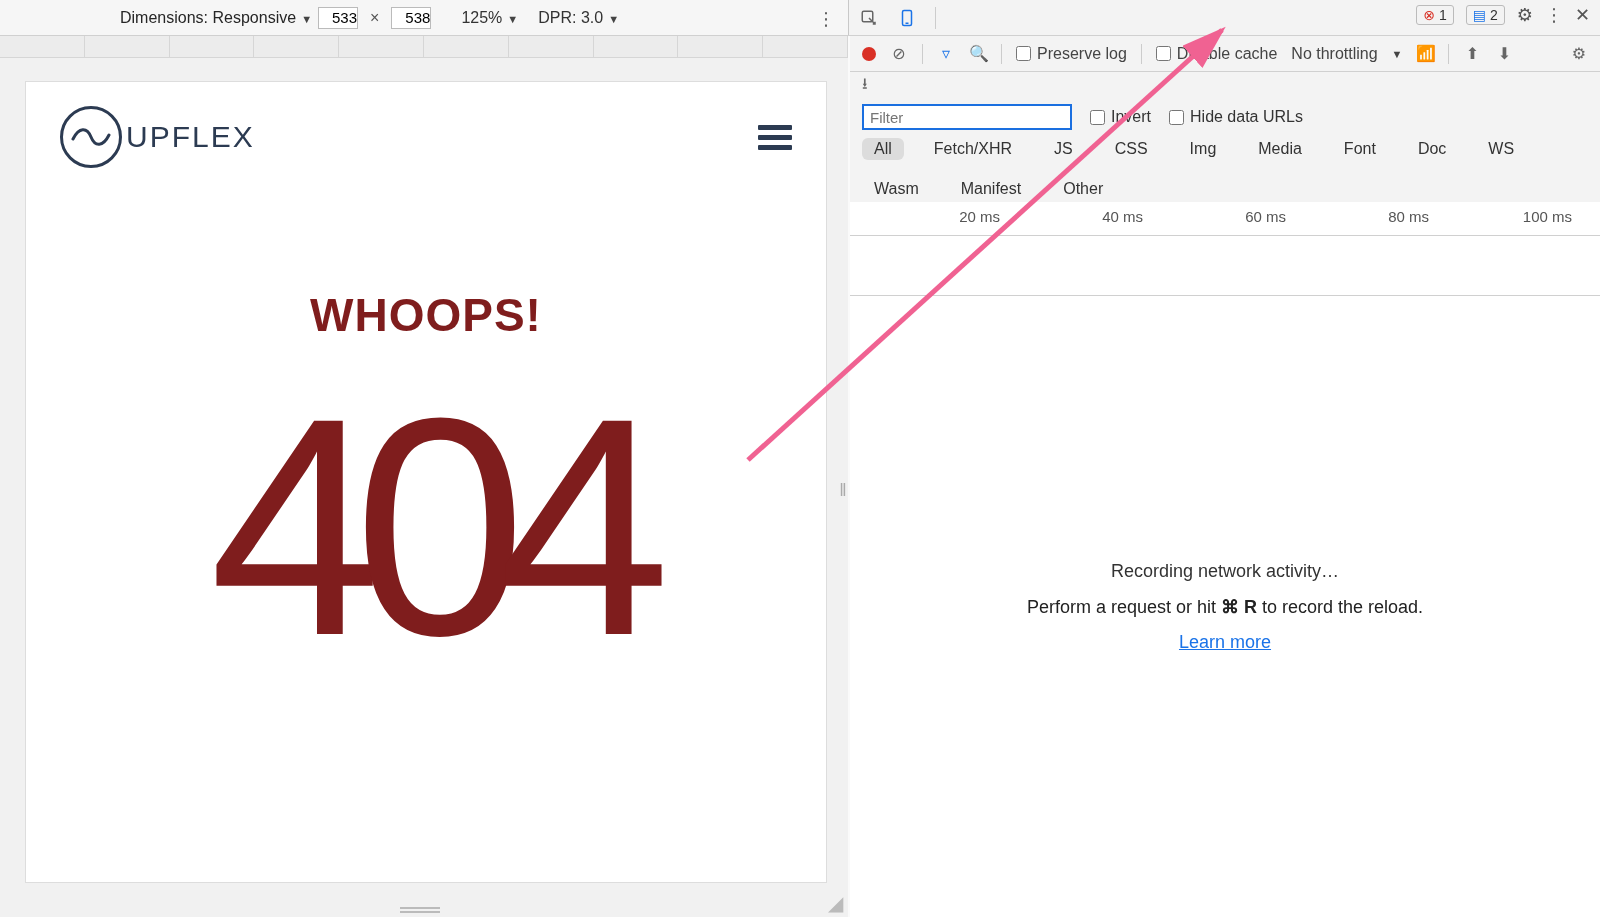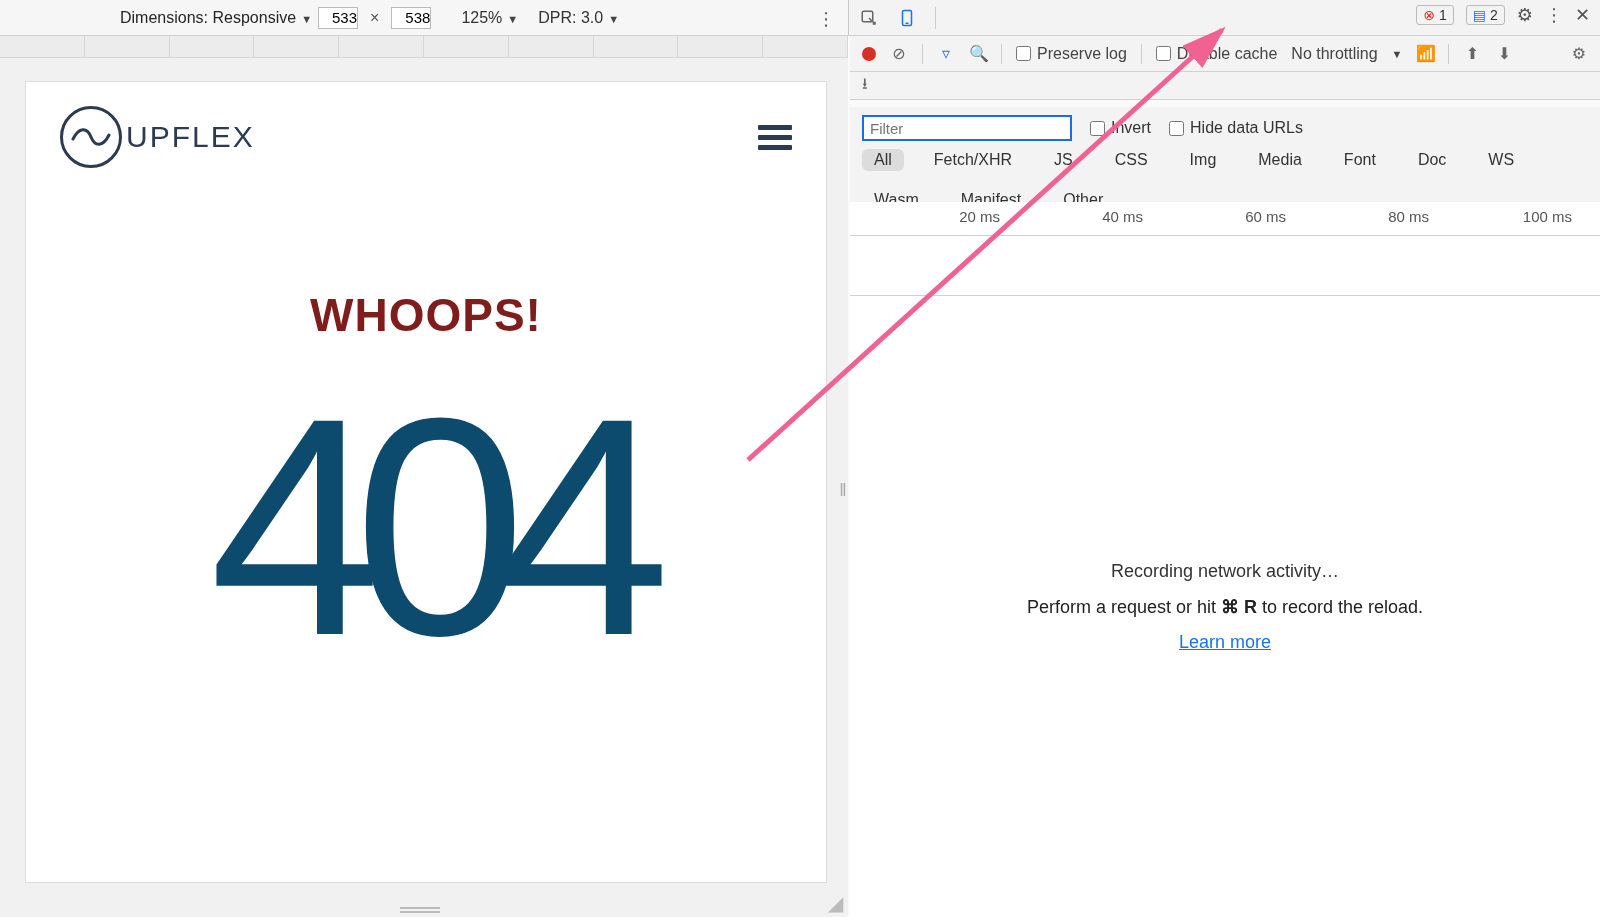--- a/index.html
+++ b/index.html
@@ -32,21 +32,21 @@
 .net-toolbar .ic { width: 18px; display: inline-block; text-align: center; color: #666; }
 .chk { display: inline-flex; align-items: center; gap: 6px; }
 .chk input { width: 15px; height: 15px; }
 .throttle { display: inline-flex; align-items: center; gap: 4px; }
 .net-gear { position: absolute; right: 12px; }
 
 
 .net-dl { position: absolute; left: 850px; right: 0; top: 72px; height: 28px; display: flex; align-items: center; padding-left: 12px; background: #f3f3f3; border-bottom: 1px solid #d0d0d0; color: #666; }
 
 
-.filter-row { position: absolute; left: 850px; right: 0; top: 107px; background: #f3f3f3; border-bottom: 1px solid #6d28d9; padding: 8px 12px 6px 12px; font-size: 16px; color: #333; }
+.filter-row { position: absolute; left: 850px; right: 0; top: 96px; background: #f3f3f3; border-bottom: 1px solid #6d28d9; padding: 8px 12px 6px 12px; font-size: 16px; color: #333; }
 .filter-row .row1 { display: flex; align-items: center; gap: 18px; margin-bottom: 8px; }
 .filter-input { width: 210px; height: 26px; border: 2px solid #1a6fe0; background: #fff; padding: 0 6px; font-size: 15px; }
 .type-pills { display: flex; gap: 18px; flex-wrap: wrap; margin-bottom: 8px; }
 .pill { padding: 2px 12px; border-radius: 6px; cursor: pointer; }
 .pill.sel { background: #dcdcdc; }
 .row3 { display: flex; gap: 24px; }
 
 
 .ruler { position: absolute; left: 850px; right: 0; top: 202px; height: 34px; background: #fff; border-bottom: 1px solid #d0d0d0; display: flex; justify-content: space-between; padding: 6px 28px 0 90px; font-size: 15px; color: #555; }
 .ruler span { width: 60px; text-align: right; }
@@ -66,21 +66,21 @@
 
 
 .stage { position: absolute; left: 0; top: 58px; width: 848px; bottom: 0; background: #f1f1f1; }
 .device { position: absolute; left: 26px; top: 24px; width: 800px; height: 800px; background: #fff; box-shadow: 0 0 0 1px #ddd; }
 .app-header { display: flex; align-items: center; justify-content: space-between; padding: 24px 34px 10px 34px; }
 .logo-wrap { display: flex; align-items: center; gap: 4px; }
 .logo-circle { width: 62px; height: 62px; border: 3px solid #2c3b52; border-radius: 50%; display: flex; align-items: center; justify-content: center; }
 .brand { font-size: 30px; font-weight: 500; letter-spacing: 2px; color: #2c3b52; }
 .hamburger div { width: 34px; height: 5px; background: #2c3b52; margin: 5px 0; border-radius: 1px; }
 .whoops { text-align: center; font-size: 46px; font-weight: 700; color: #7f1d1d; letter-spacing: 1px; margin-top: 110px; }
-.big404 { text-align: center; font-size: 310px; font-weight: 200; color: #0c4a6e; letter-spacing: -28px; line-height: 1; margin-top: 30px; }
+.big404 { text-align: center; font-size: 310px; font-weight: 200; color: #7f1d1d; letter-spacing: -28px; line-height: 1; margin-top: 30px; }
 
 
 .pane-handle { position: absolute; left: 837px; top: 480px; width: 12px; height: 40px; color: #aaa; font-size: 18px; text-align: center; }
 
 
 .bottom-grip { position: absolute; left: 400px; bottom: 4px; width: 40px; height: 6px; border-top: 2px solid #bbb; border-bottom: 2px solid #bbb; }
 .corner-grip { position: absolute; left: 828px; bottom: 2px; font-size: 20px; color: #bbb; }
 
 
 .arrow { position: absolute; pointer-events: none; z-index: 999; }

